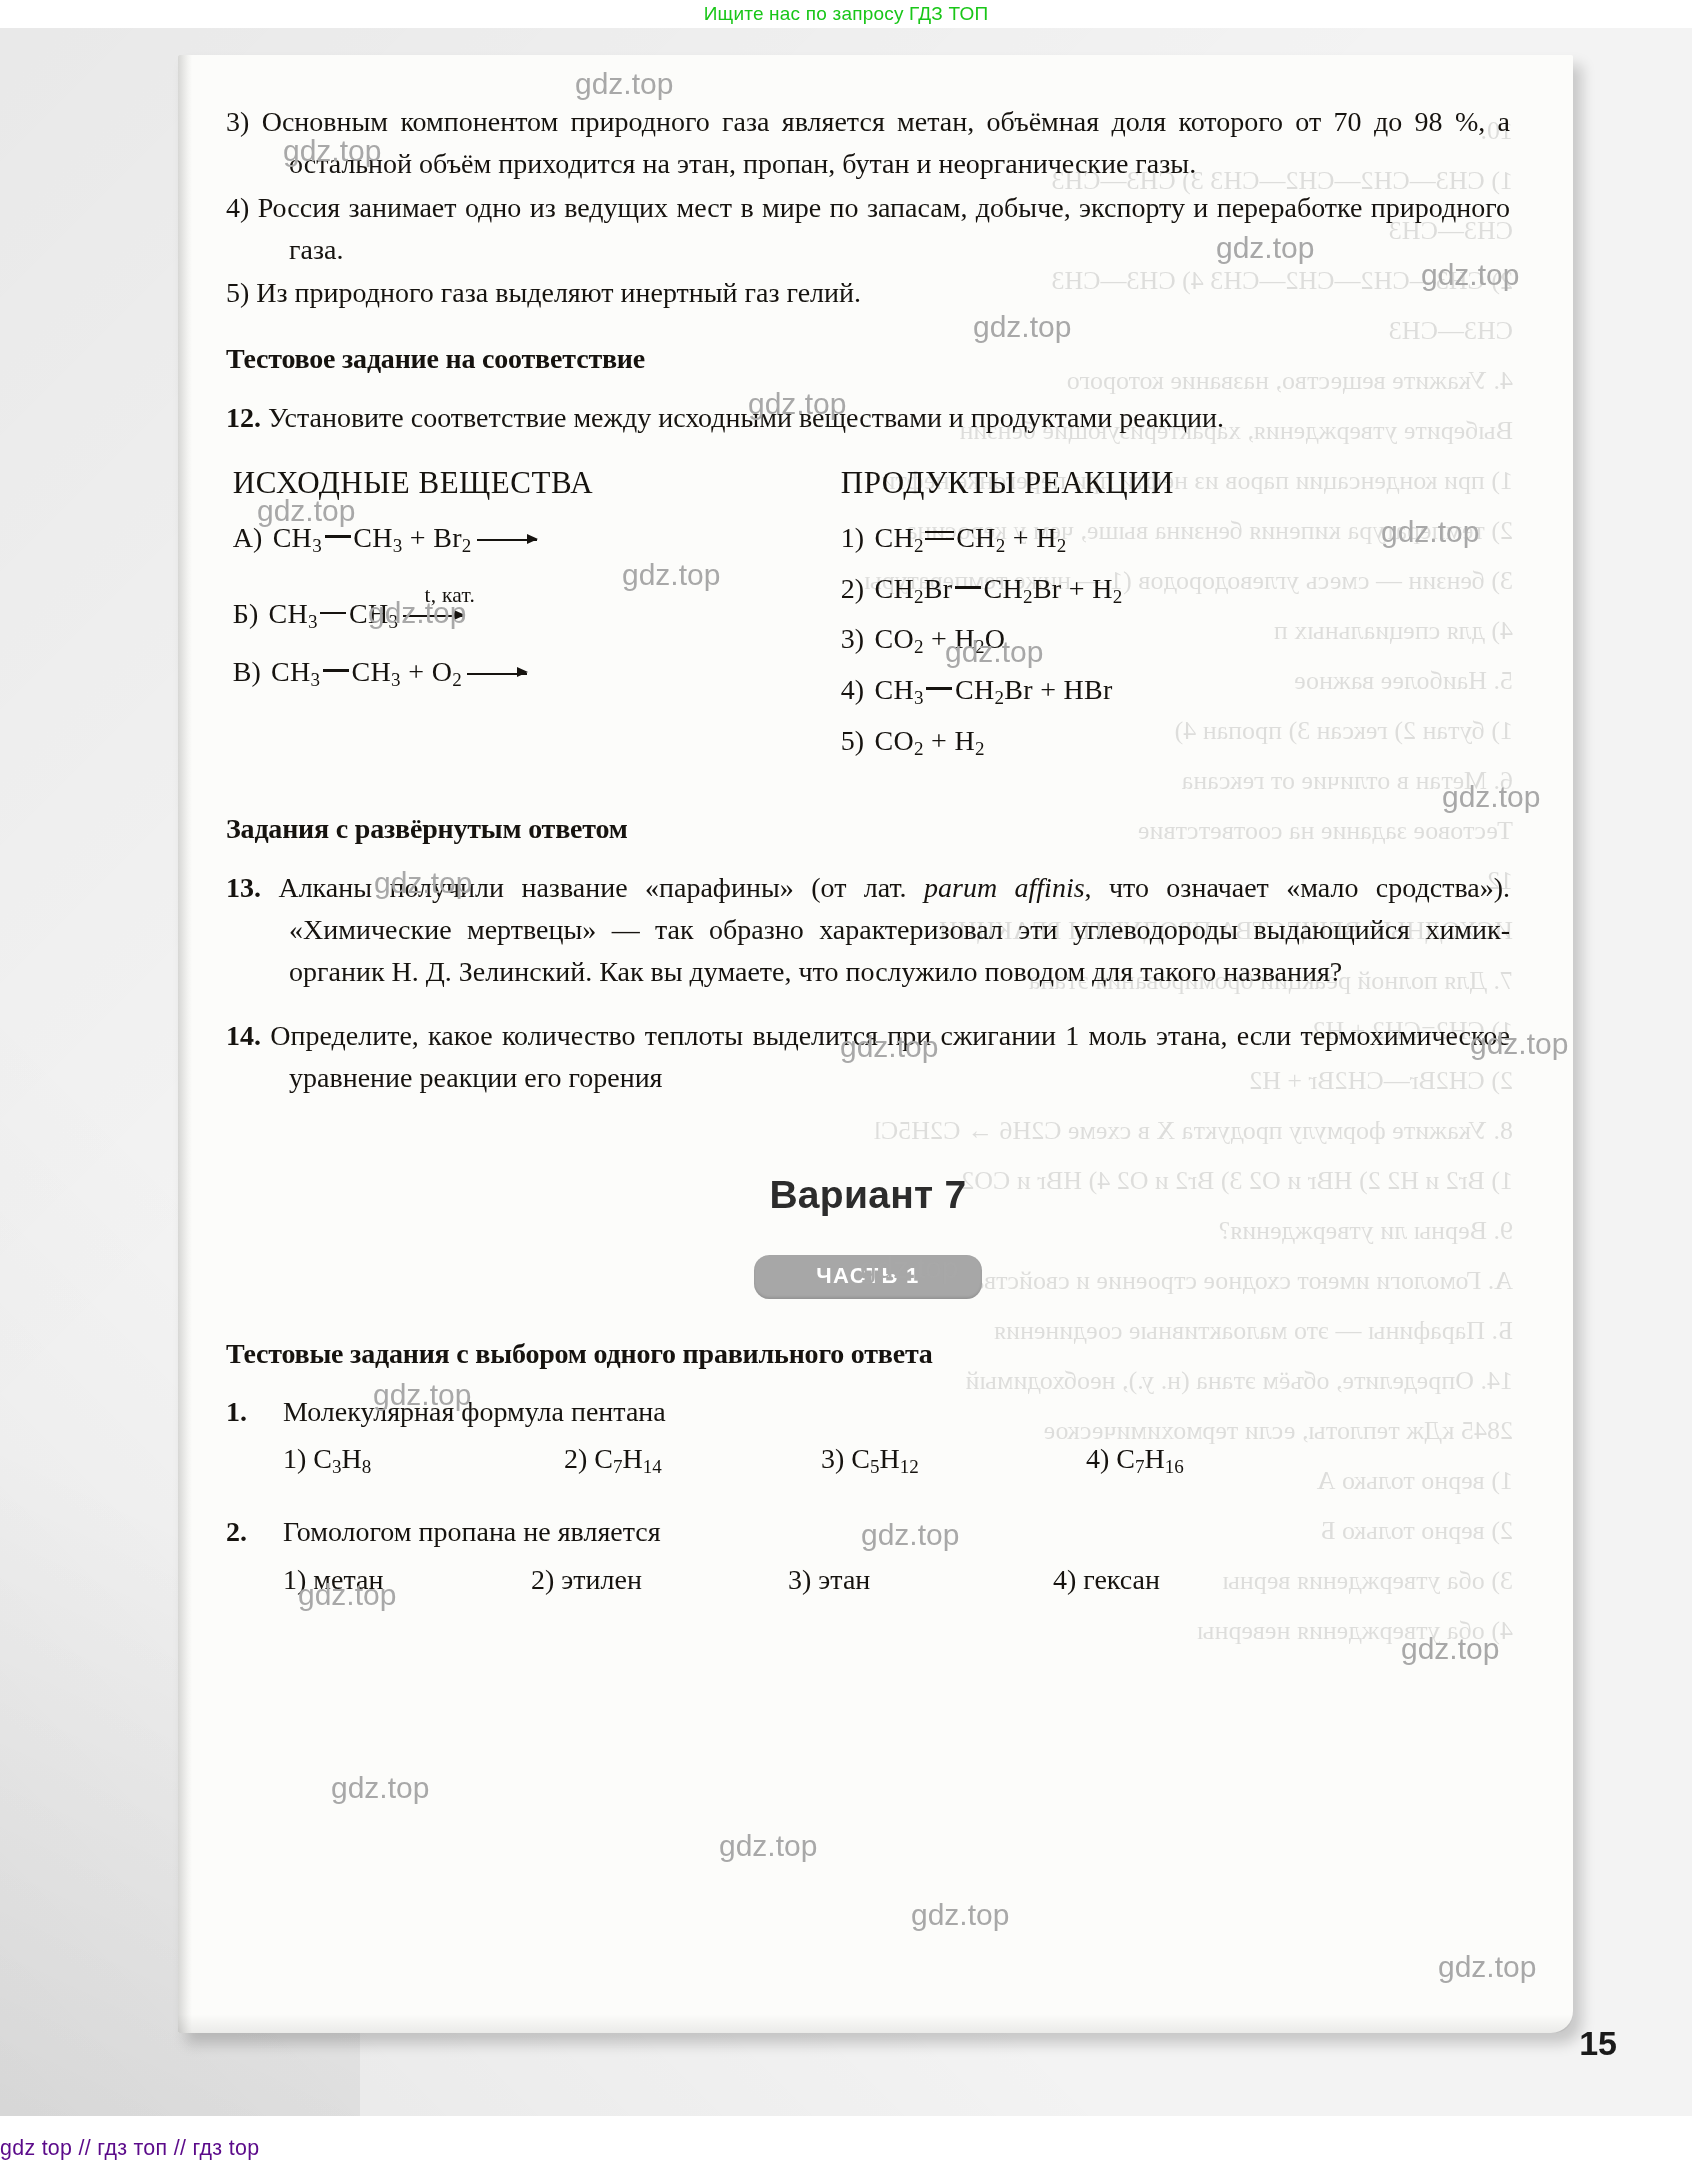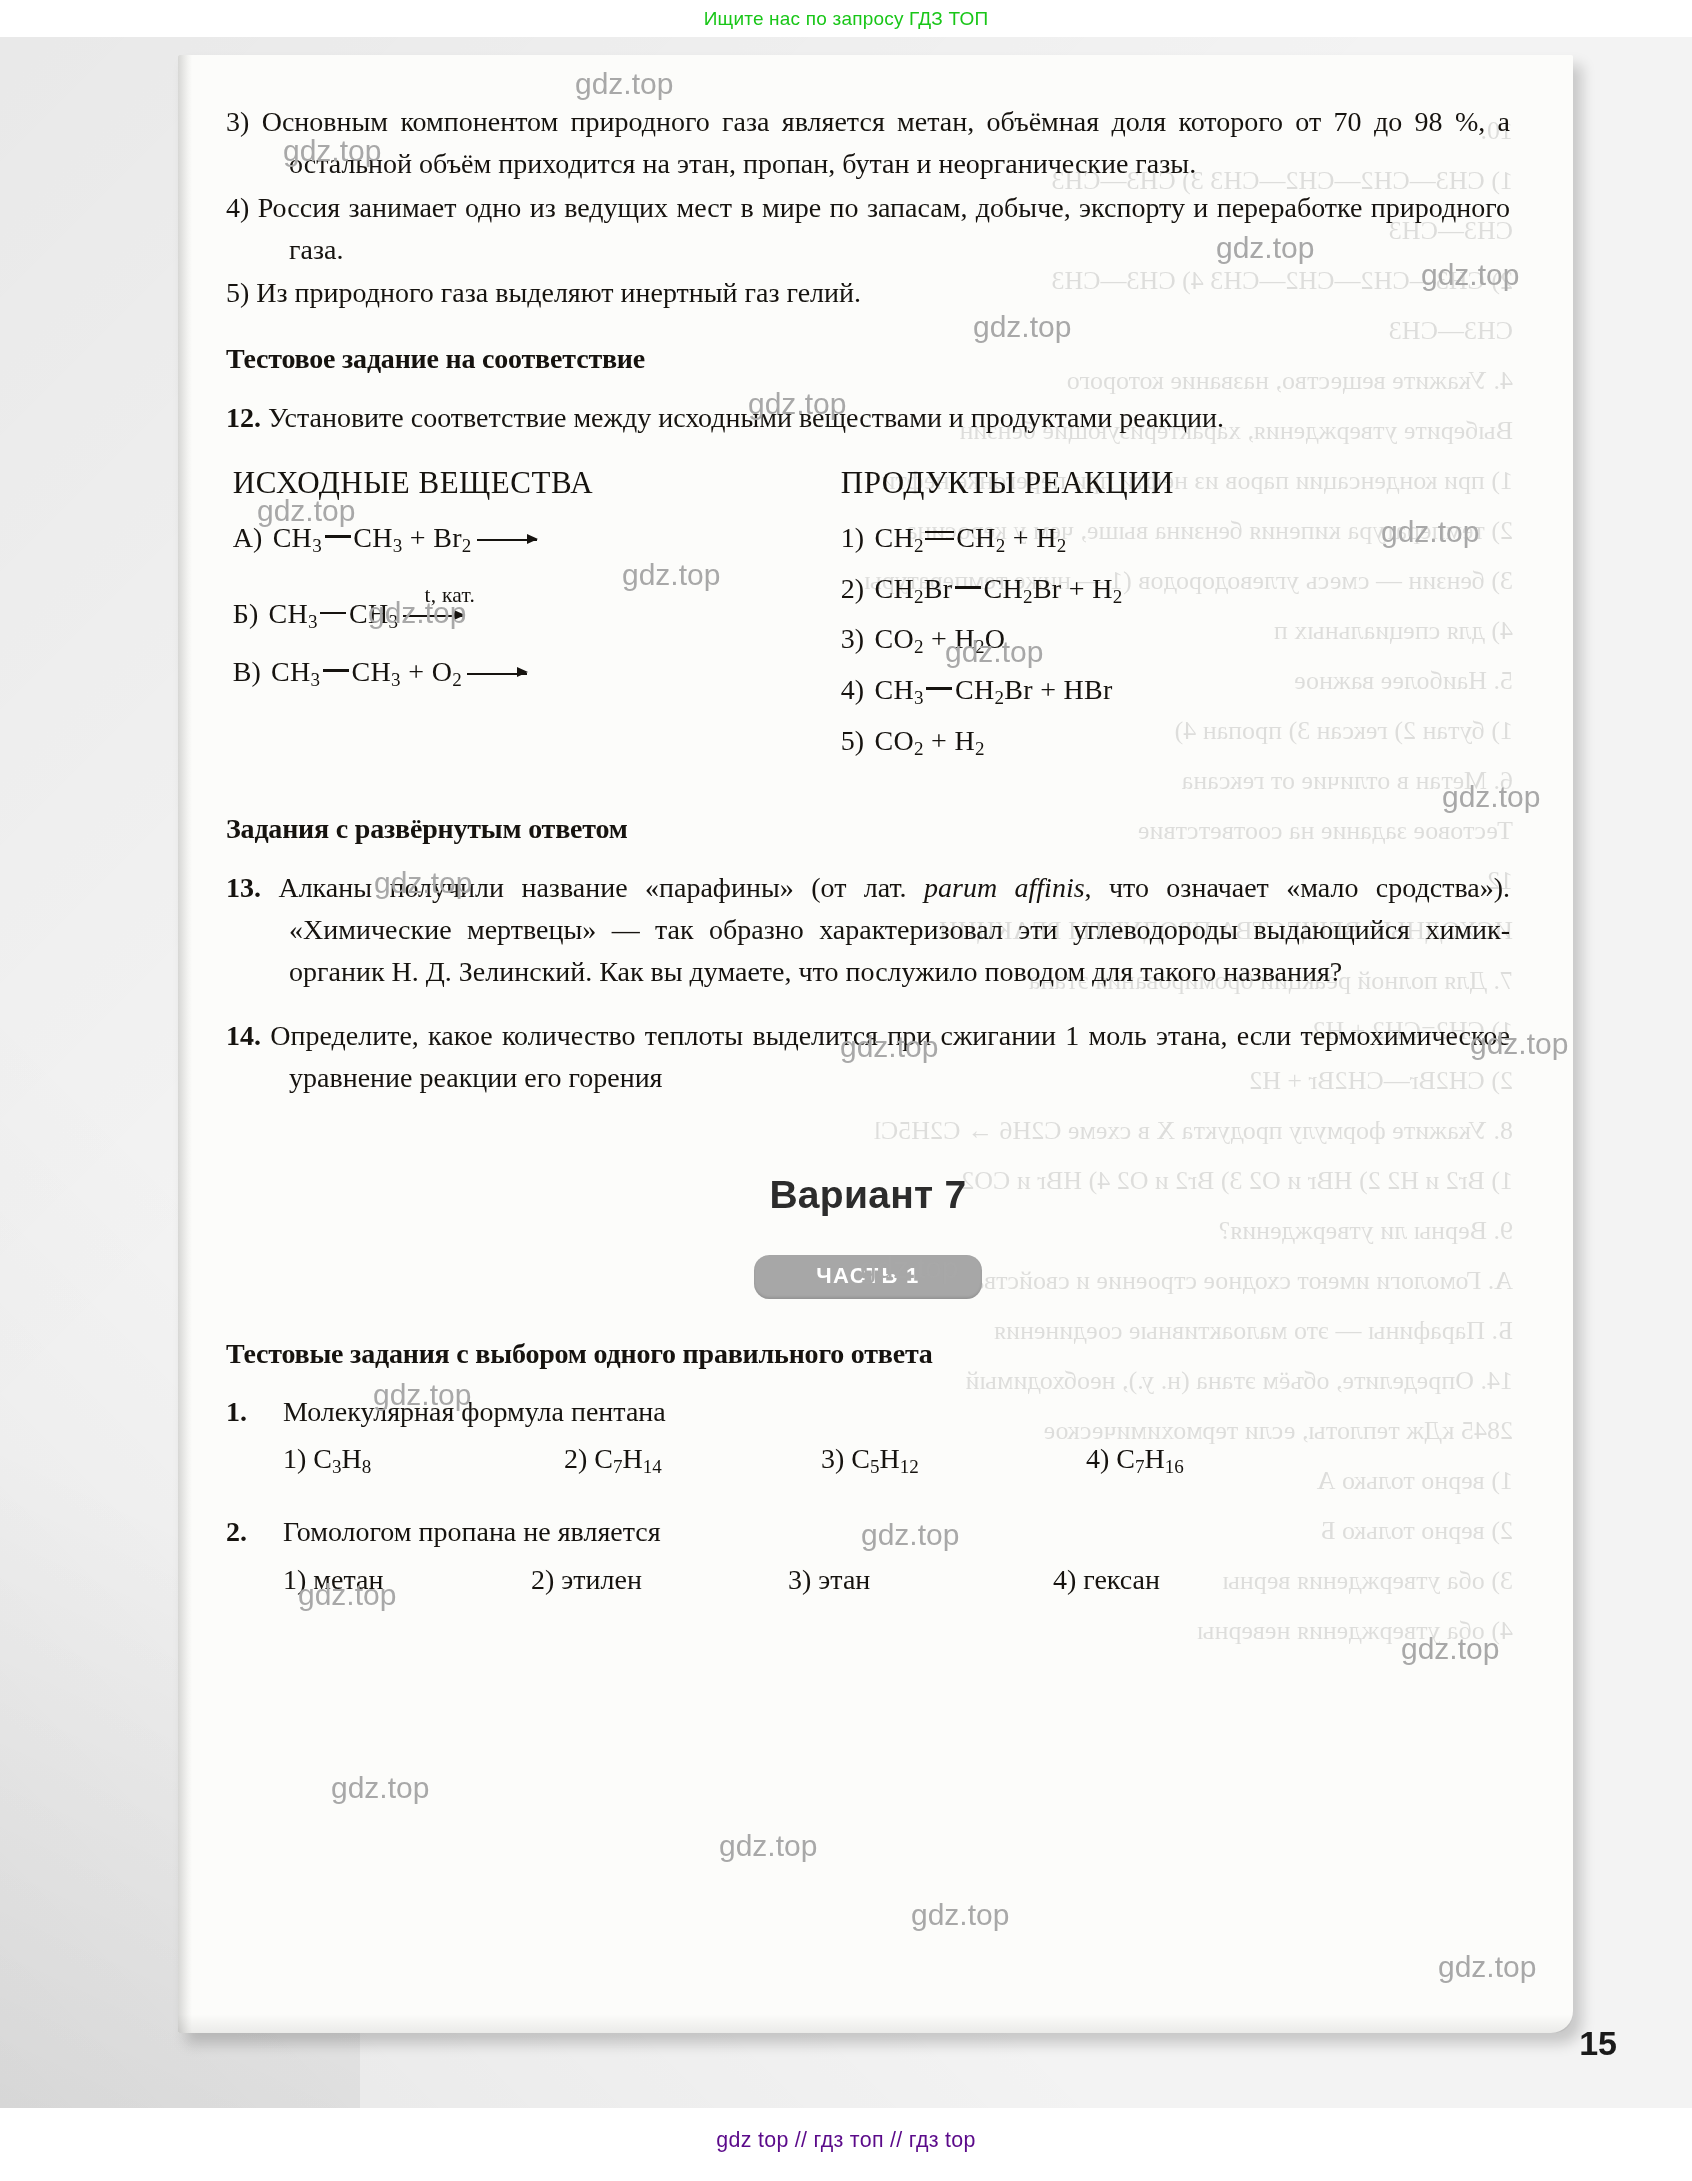--- a/index.html
+++ b/index.html
@@ -12,21 +12,21 @@
     height: 2181px;
     position: relative;
     font-family: "Liberation Serif", serif;
     overflow: hidden;
   }
 
   
   .top-banner {
     position: absolute;
     top: 0; left: 0; right: 0;
-    height: 37px;
+    height: 28px;
     display: flex;
     align-items: center;
     justify-content: center;
     background: #ffffff;
     z-index: 40;
   }
   .top-banner-text {
     color: #19c618;
     font-family: "Liberation Sans", sans-serif;
     font-size: 19px;
@@ -303,26 +303,26 @@
     font-size: 30px;
     z-index: 20;
     pointer-events: none;
     white-space: nowrap;
   }
 
   
   .footer {
     position: absolute;
     left: 0; right: 0;
-    bottom: 8px;
+    bottom: 0;
     height: 65px;
     background: #ffffff;
     display: flex;
     align-items: center;
-    justify-content: center;
+    justify-content: flex-start;
     z-index: 40;
   }
   .footer-text {
     font-family: "Liberation Sans", sans-serif;
     font-size: 21.4px;
     color: #5b0a8a;
     letter-spacing: 0.3px;
   }
 </style>
 </head>

